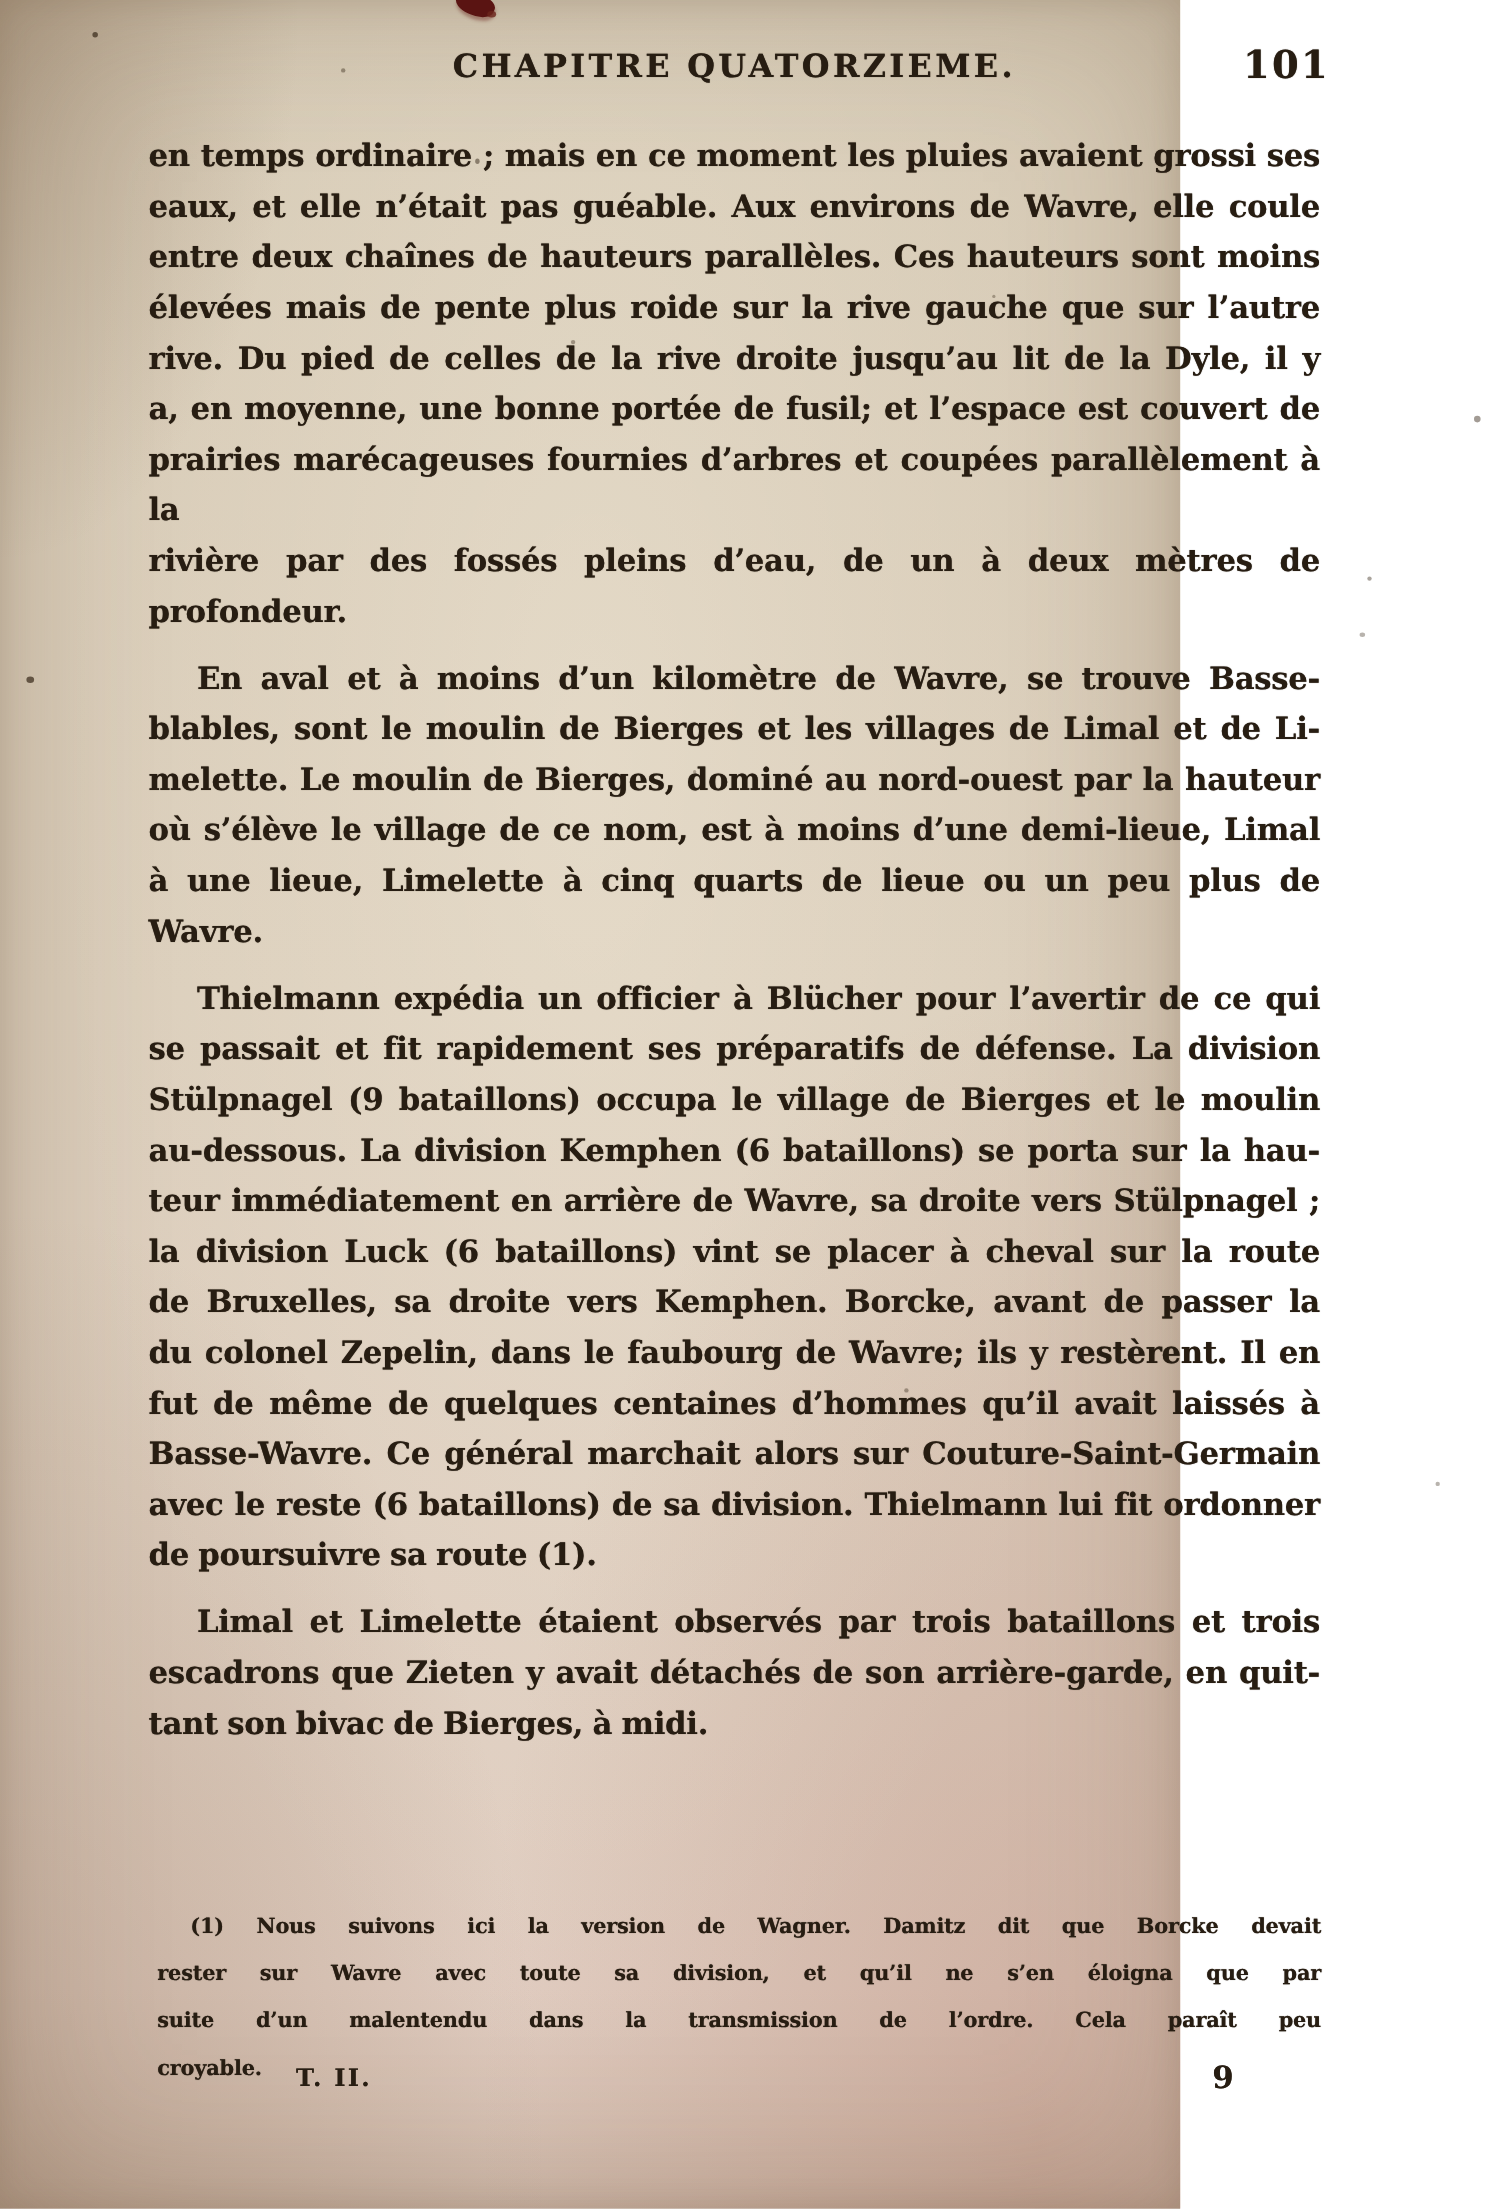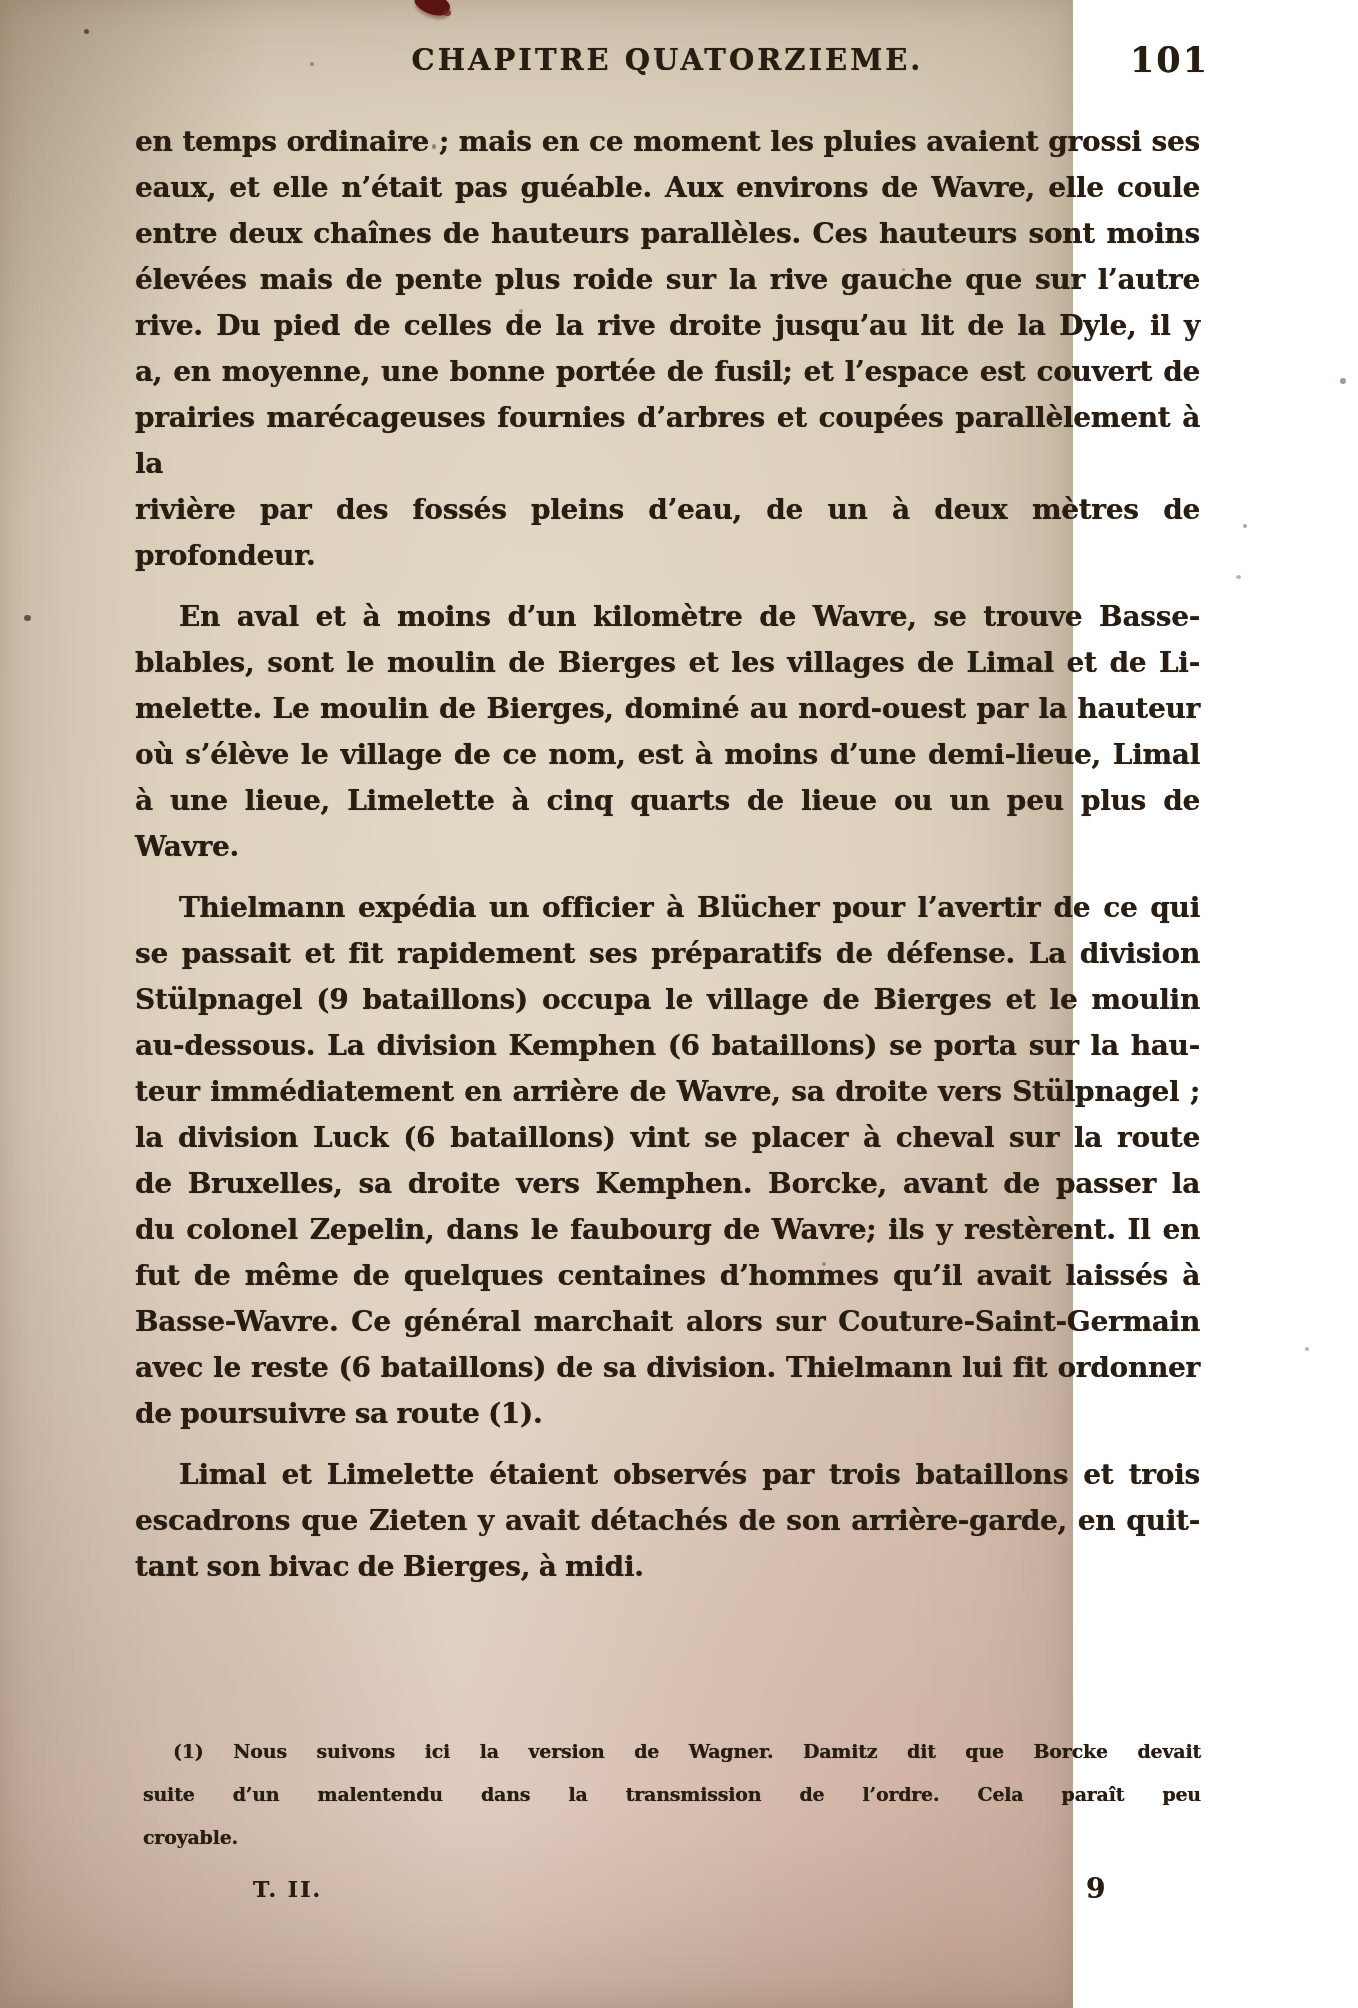--- a/index.html
+++ b/index.html
@@ -75,21 +75,21 @@
     font-size: 19px;
     line-height: 43px;
     letter-spacing: -0.2px;
     word-spacing: -0.5px;
   }
   .footnote .line.indent { text-indent: 30px; }
 
   
   .footer-row {
     position: absolute;
-    left: 120px; top: 1872px;
+    left: 136px; top: 1872px;
     width: 1095px; height: 40px;
   }
   .vol-label {
     position: absolute;
     left: 133px; top: 4px;
     font-size: 22px;
     letter-spacing: 2px;
     text-shadow: 0 0 0.6px rgba(39,29,18,0.8);
   }
   .sig-number {
@@ -197,20 +197,21 @@
       <div class="paragraph">
         <div class="line full indent">Limal et Limelette étaient observés par trois bataillons et trois</div>
         <div class="line full">escadrons que Zieten y avait détachés de son arrière-garde, en quit-</div>
         <div class="line">tant son bivac de Bierges, à midi.</div>
       </div>
     </div>
 
   <div class="footnote" id="footnote">
       <div class="paragraph">
         <div class="line full indent">(1) Nous suivons ici la version de Wagner. Damitz dit que Borcke devait</div>
+        <div class="line full">rester sur Wavre avec toute sa division, et qu’il ne s’en éloigna que par</div>
         <div class="line full">suite d’un malentendu dans la transmission de l’ordre. Cela paraît peu</div>
         <div class="line">croyable.</div>
       </div>
     </div>
 
   <div class="footer-row">
     <span class="vol-label">T. II.</span>
     <span class="sig-number">9</span>
   </div>
 

